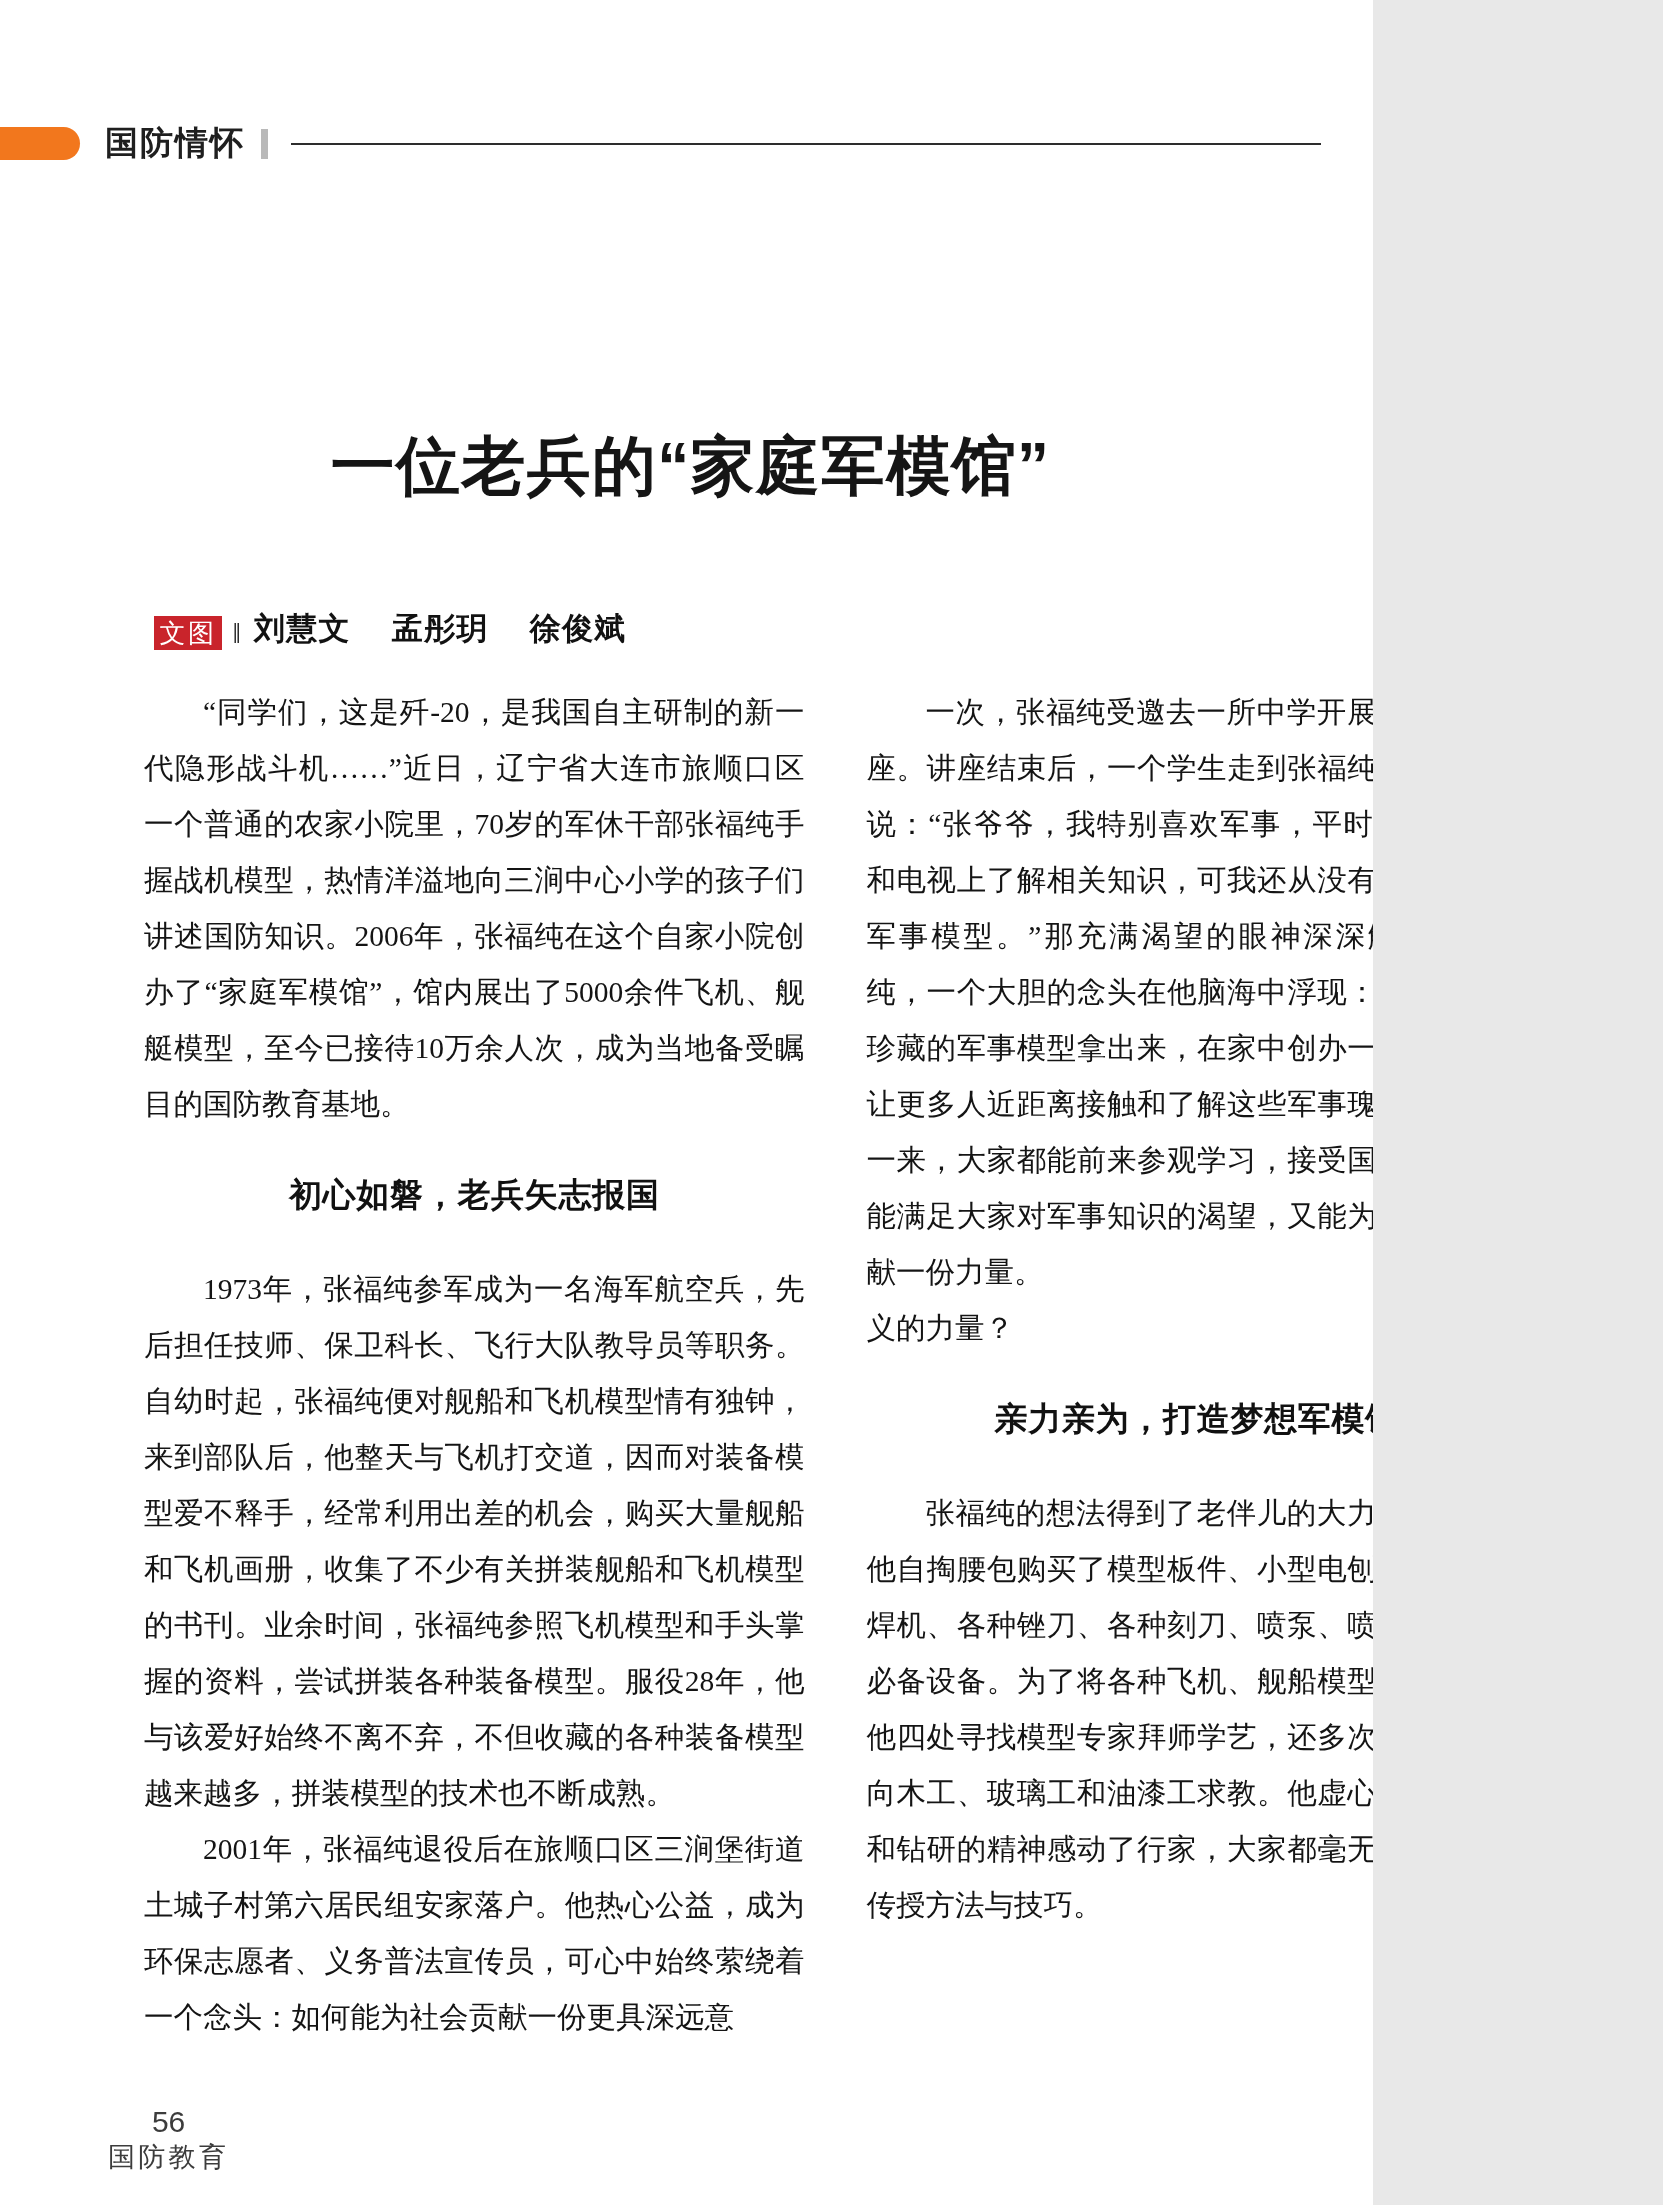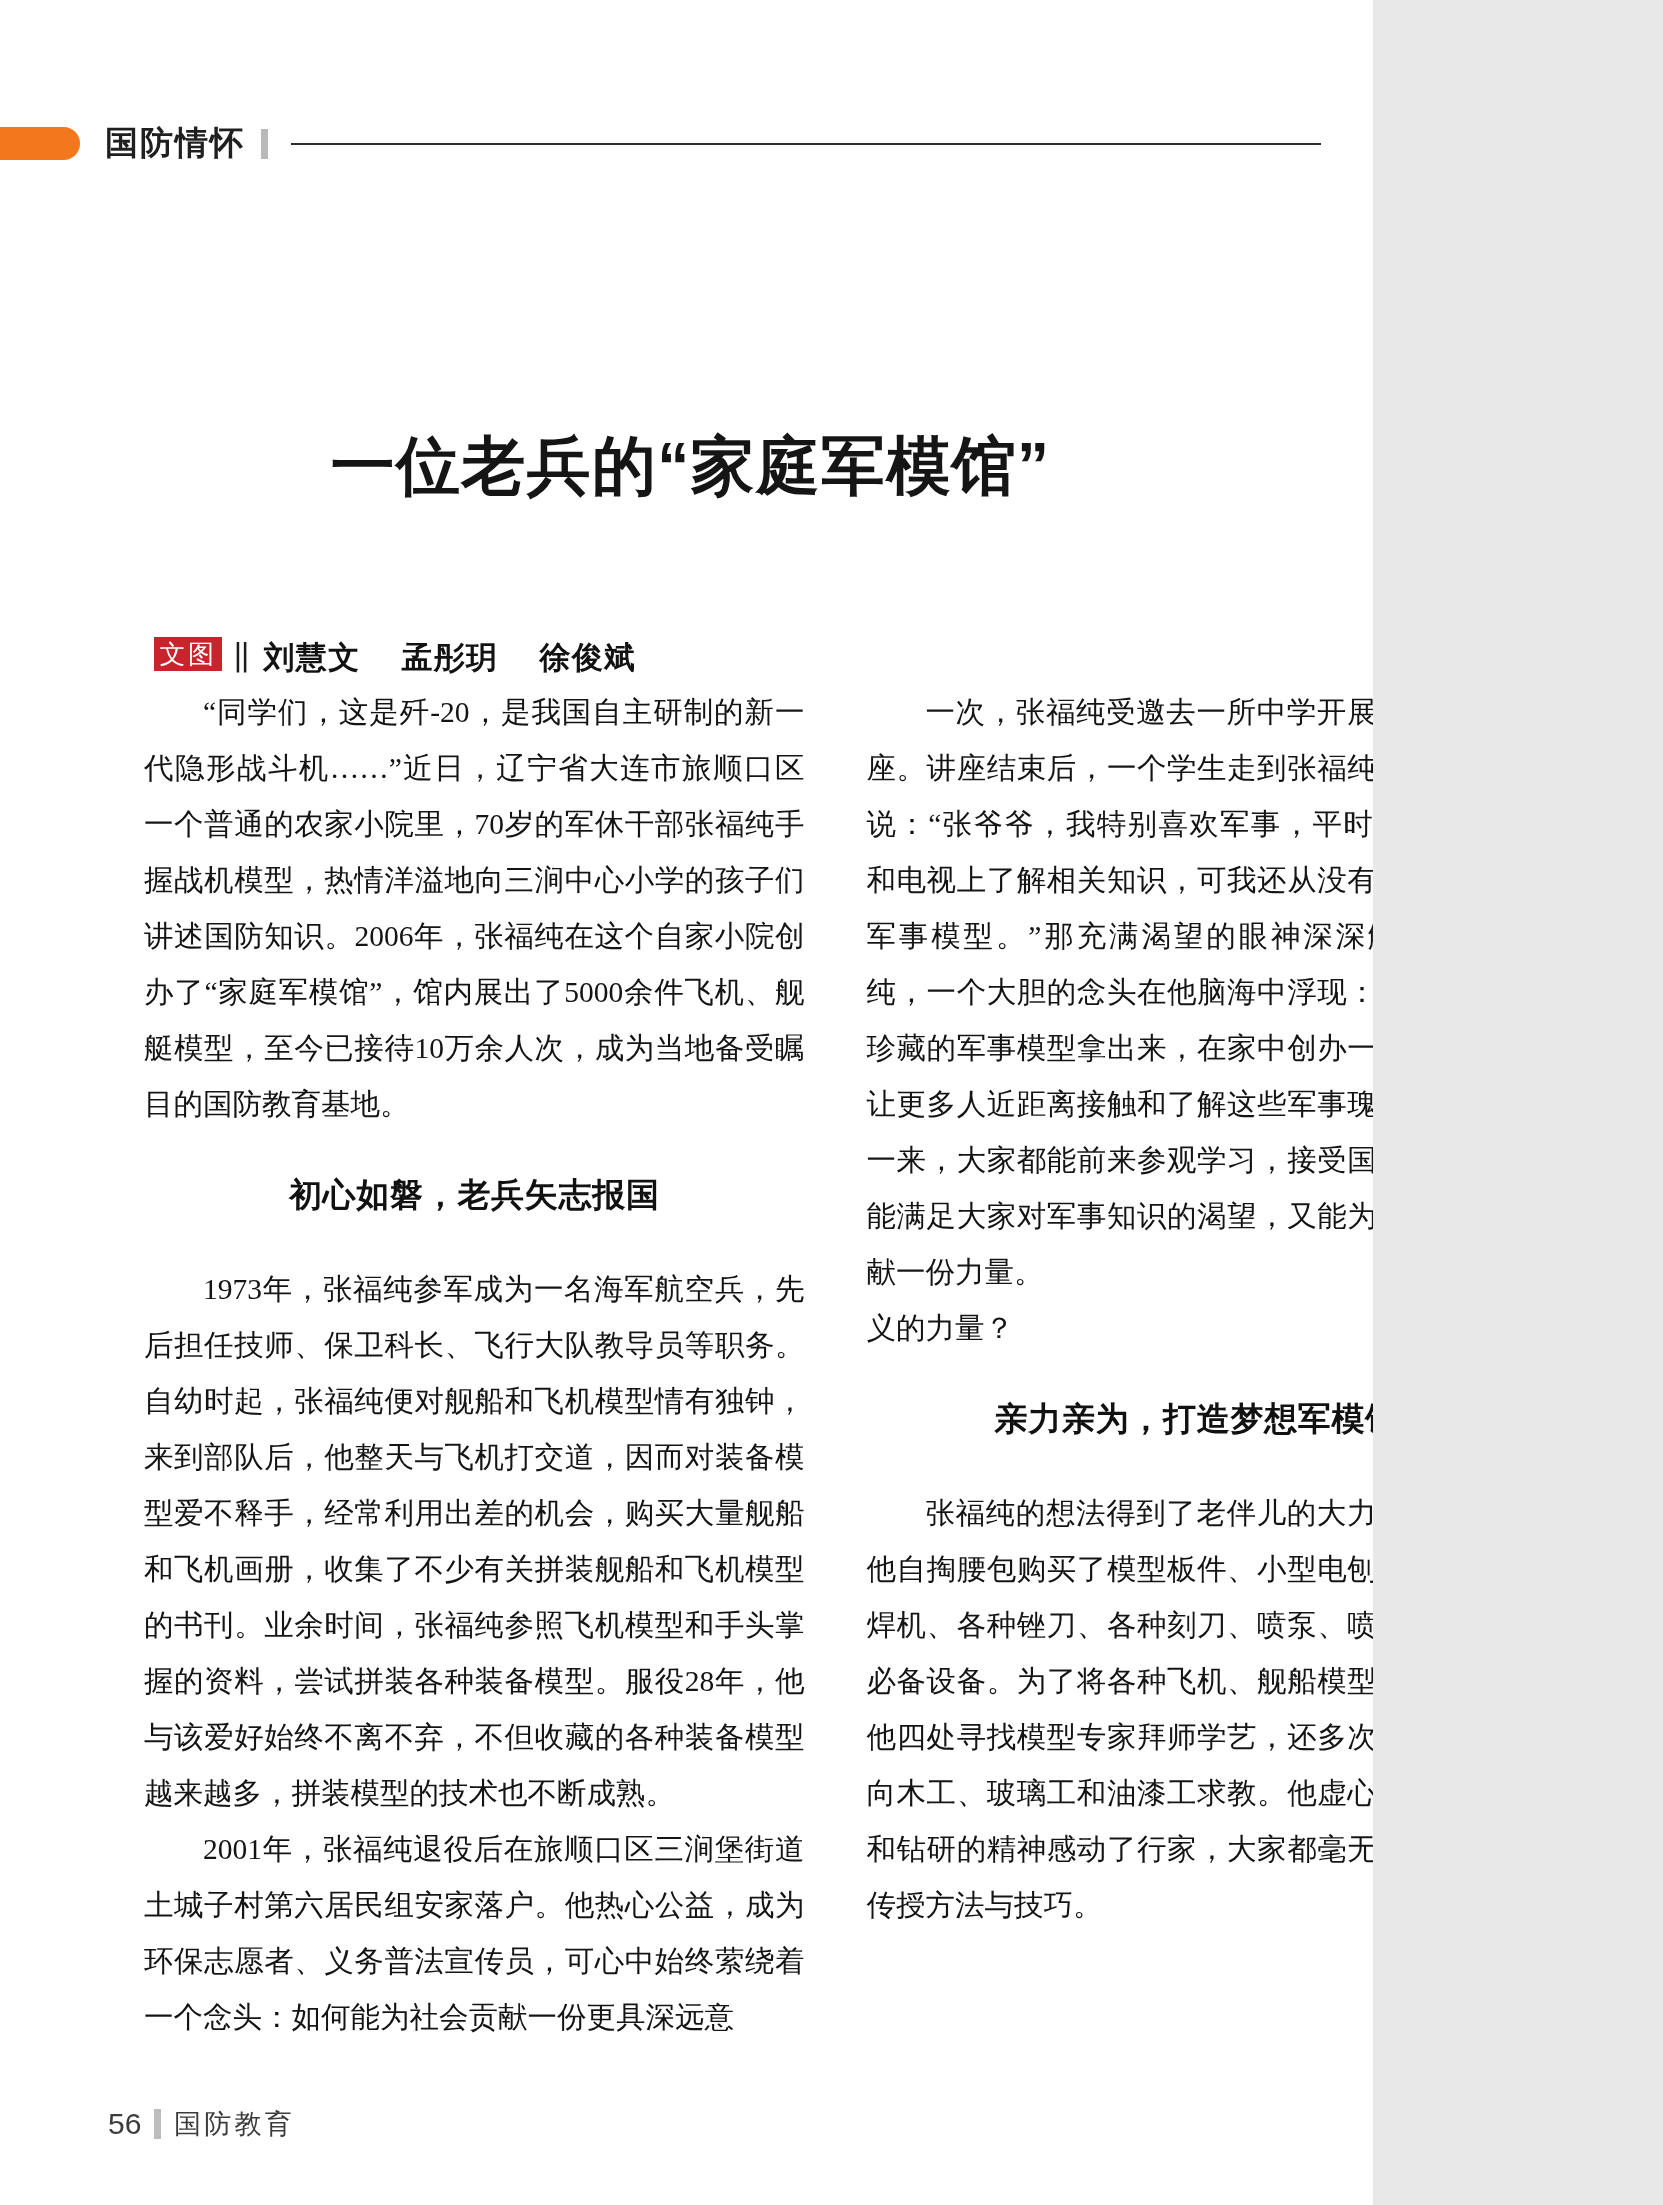--- a/index.html
+++ b/index.html
@@ -56,25 +56,25 @@
     margin: 4px;
     text-align: center;
     font-family: "Liberation Sans", "DejaVu Sans", sans-serif;
     font-size: 64px;
     font-weight: 900;
     letter-spacing: 1.3px;
     color: #151515;
   }
   .byline {
     position: absolute;
-    left: 154px; top: 637px;
+    left: 154px; top: 608px;
     height: 42px;
     display: flex;
-    align-items: flex-start;
-    font-family: Liberation Mono, monospace;
+    align-items: flex-end;
+    font-family: Liberation Serif, serif;
   }
   .byline-label {
     display: inline-flex;
     align-items: center;
     justify-content: center;
     width: 68px; height: 34px;
     background: #C9242B;
     color: #ffffff;
     font-size: 26px;
     font-weight: 400;
@@ -122,20 +122,21 @@
   }
 
   
   .page-footer {
     position: absolute;
     left: 108px; top: 2105px;
     height: 37px;
     display: flex;
     align-items: center;
     font-family: "Liberation Sans", "DejaVu Sans", sans-serif;
+    flex-direction: column;
   }
   .page-number {
     font-size: 30px;
     color: #3c3c3c;
   }
   .footer-tick {
     width: 6.5px; height: 30px;
     background: #bdbdbd;
     margin: 0 13px;
   }

